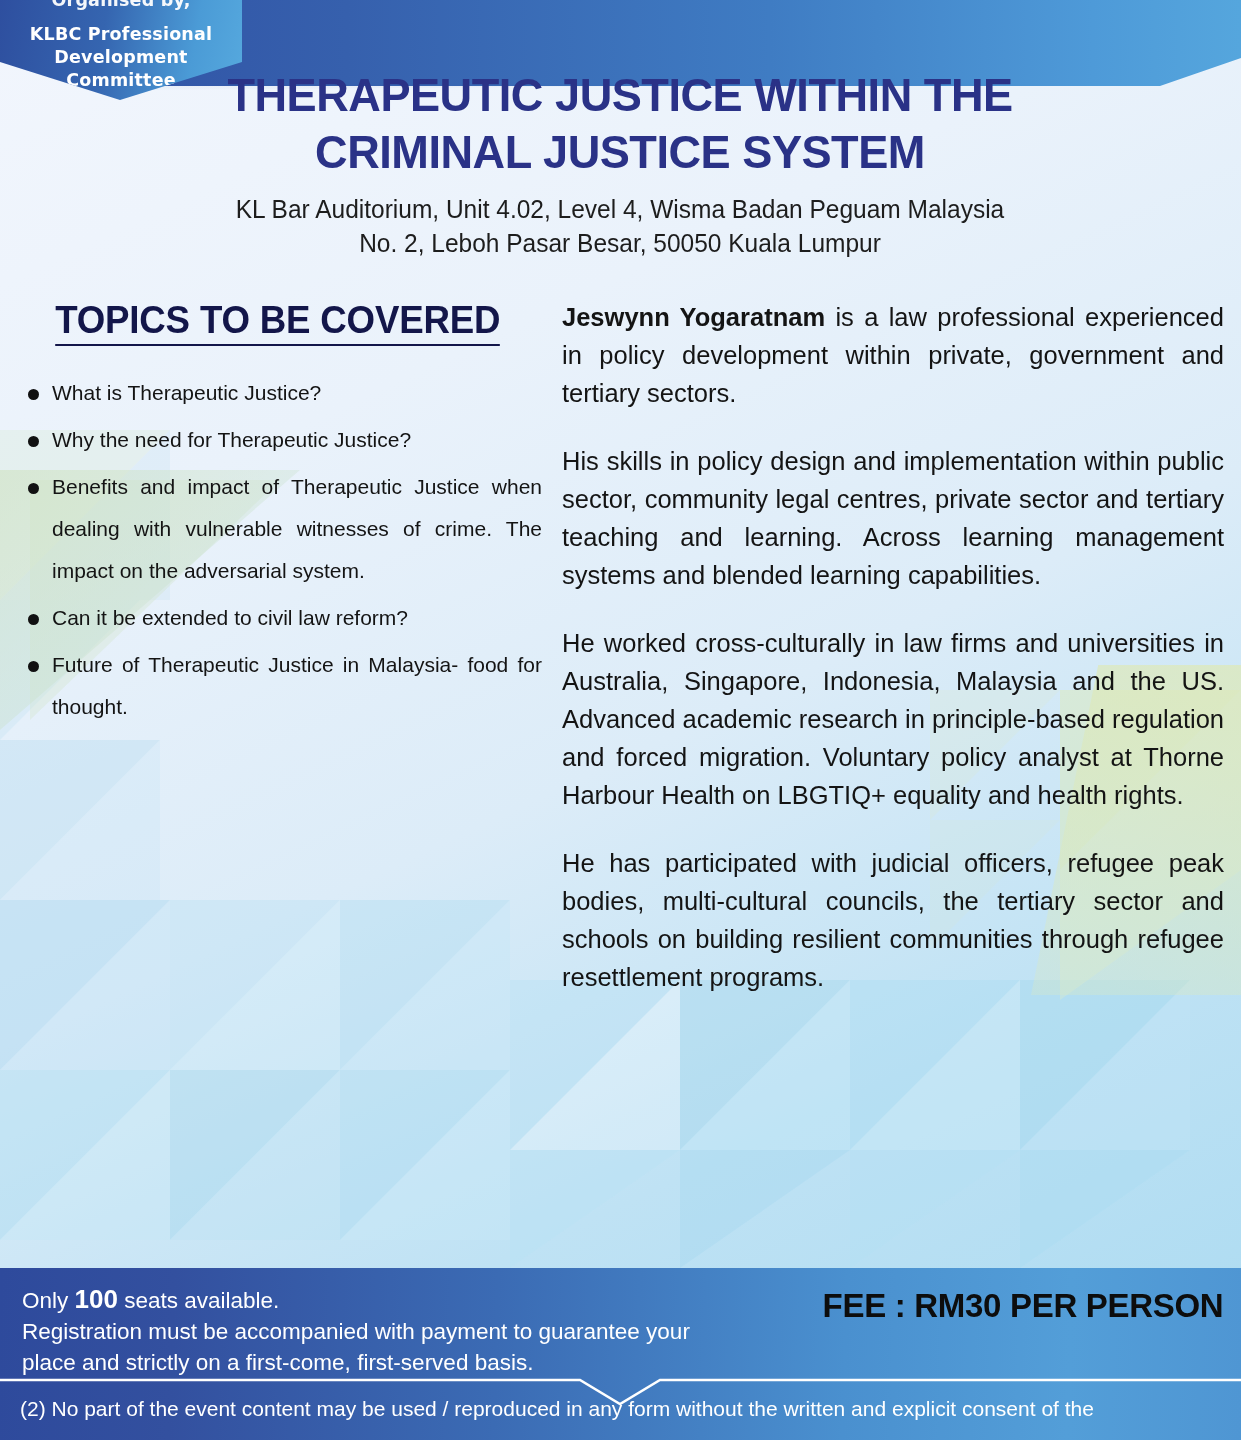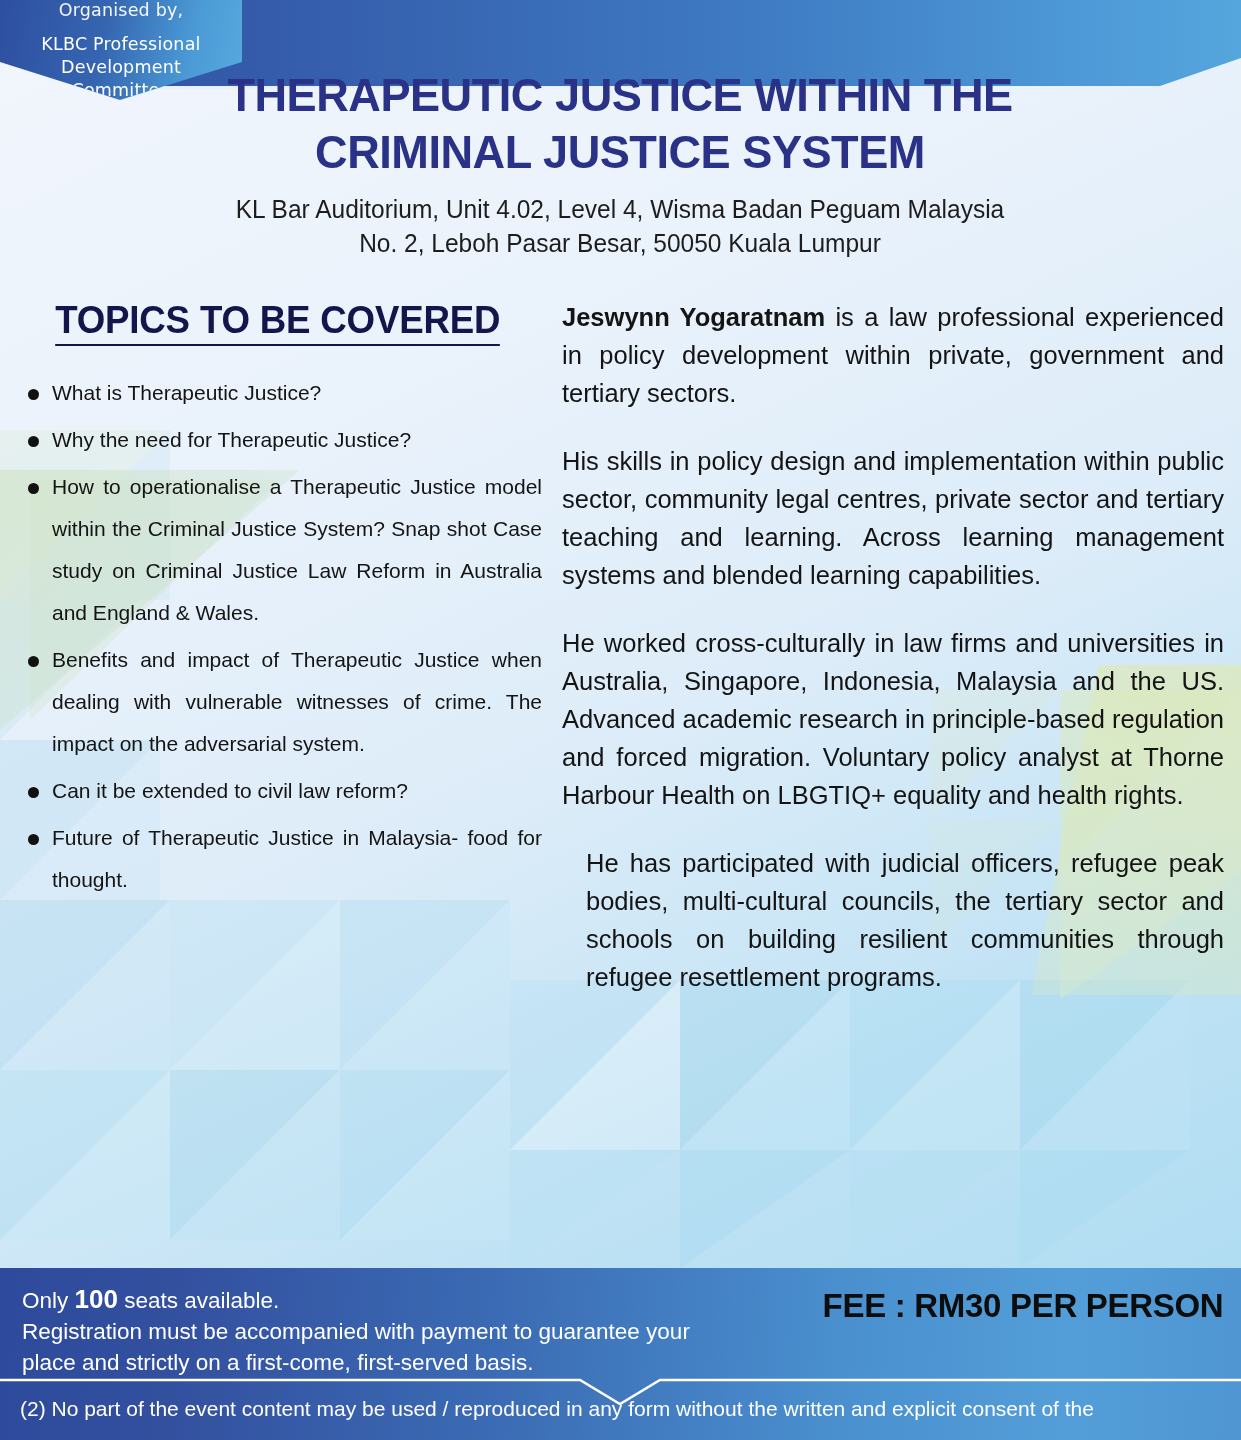--- a/index.html
+++ b/index.html
@@ -50,24 +50,24 @@
 
   
   .badge{
     position:absolute;left:0;top:0;width:242px;height:100px;
     background:linear-gradient(100deg,#2e4f9f 0%,#3565b0 42%,#4b9bd6 78%,#56a9de 100%);
     clip-path:polygon(0 0,242px 0,242px 62px,120px 100px,0 62px);
     color:#ffffff;
     text-align:center;
     font-family:"DejaVu Sans", sans-serif;
     font-size:17.5px;
-    font-weight:400;
+    font-weight:700;
     line-height:23px;
     letter-spacing:.2px;
-    padding-top:10px;
+    padding-top:0;
     box-sizing:border-box;
   }
   .badge-line{display:block;white-space:nowrap;}
   .badge-line.clipped{position:relative;top:-11px;opacity:.95;}
 
   
   .title-wrap{
     position:absolute;left:140px;top:66px;width:960px;text-align:center;
   }
   .title-line{
@@ -127,21 +127,21 @@
   ul.topics li .txt{display:block;}
 
   .bio p{
     margin:0 0 30px 0;
     font-size:25.5px;
     line-height:38px;
     color:#141414;
     text-align:justify;
     text-justify:inter-word;
   }
-  .bio p:last-child{margin-bottom:0;margin-left:24px;}
+  .bio p:last-child{margin-bottom:0;}
   .bio b{font-weight:700;}
 
   
   .bottom{
     position:absolute;left:0;top:1268px;width:1241px;height:172px;
     background:linear-gradient(92deg,#2e4a9c 0%,#33509f 14%,#3b6bb4 40%,#4a90cf 68%,#539ed8 86%,#4f96d3 100%);
     overflow:hidden;
   }
   .bottom-left{
     position:absolute;left:22px;top:16px;width:790px;
@@ -251,23 +251,20 @@
       <span>TOPICS TO BE COVERED</span>
     </div>
     <ul class="topics">
       <li>
         <span class="txt">What is Therapeutic Justice?</span>
       </li>
       <li>
         <span class="txt">Why the need for Therapeutic Justice?</span>
       </li>
       <li>
-        <span class="txt">How to operationalise a Therapeutic Justice model within the Criminal Justice System? Snap shot Case study on Criminal Justice Law Reform in Australia and England &amp; Wales.</span>
-      </li>
-      <li>
         <span class="txt">Benefits and impact of Therapeutic Justice when dealing with vulnerable witnesses of crime. The impact on the adversarial system.</span>
       </li>
       <li>
         <span class="txt">Can it be extended to civil law reform?</span>
       </li>
       <li>
         <span class="txt">Future of Therapeutic Justice in Malaysia- food for thought.</span>
       </li>
     </ul>
   </div>

